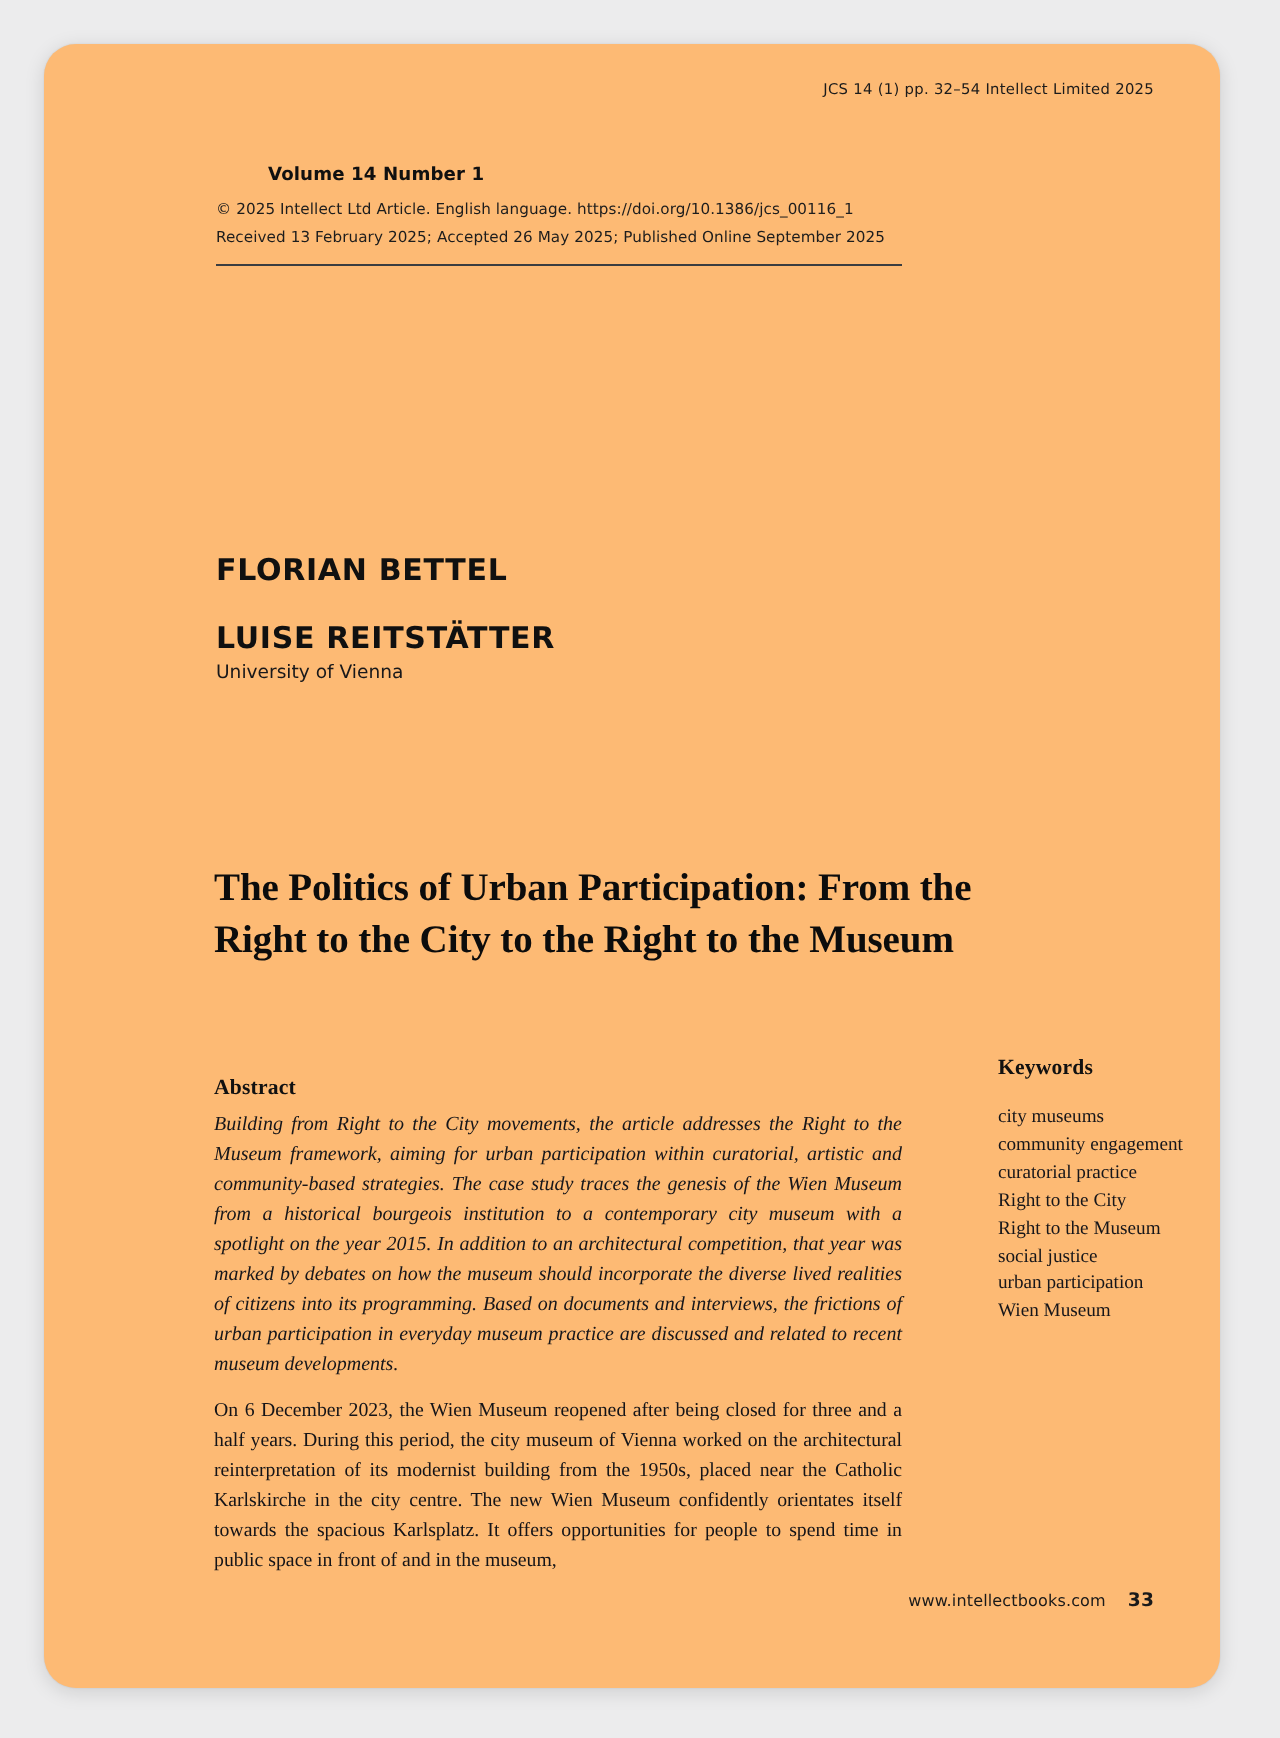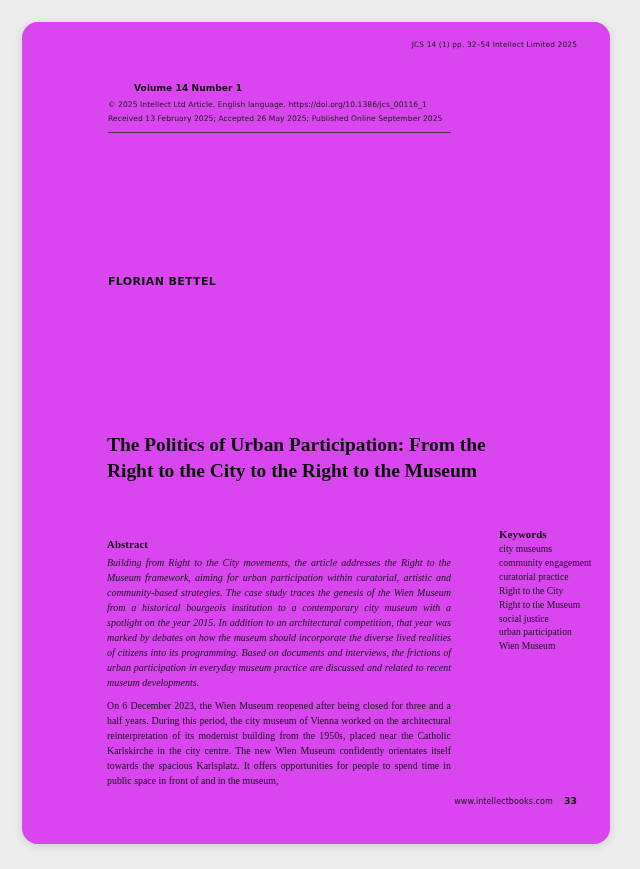--- a/index.html
+++ b/index.html
@@ -19,21 +19,21 @@
     width: 640px;
     height: 869px;
     box-sizing: border-box;
     padding: 22px 30px 25px 22px;
   }
 
   .page-sheet {
     position: relative;
     width: 100%;
     height: 100%;
-    background: #d946ef;
+    background: #fdba74;
     border-radius: 16px;
     box-shadow: 0 2px 10px rgba(0,0,0,0.13), 0 0 1px rgba(0,0,0,0.10);
     box-sizing: border-box;
     padding: 0;
   }
 
   
   .running-head {
     position: absolute;
     top: 18px;
@@ -93,21 +93,21 @@
     position: absolute;
     top: 252px;
     left: 86px;
     width: 343px;
     font-family: "DejaVu Sans", sans-serif;
     color: #101010;
   }
   .author-block { margin-bottom: 11px; }
   .author-block:last-child { margin-bottom: 0; }
   .author-name {
-    font-size: 11px;
+    font-size: 15px;
     font-weight: bold;
     letter-spacing: 0.35px;
     line-height: 1.5;
   }
   .author-affil {
     font-size: 9.3px;
     line-height: 1.45;
     color: #18181a;
   }
 
@@ -156,21 +156,21 @@
     position: absolute;
     top: 506px;
     left: 477px;
     width: 120px;
   }
   .keywords-heading {
     font-family: "Liberation Serif", serif;
     font-size: 10.8px;
     font-weight: bold;
     color: #111;
-    margin-bottom: 2px;
+    margin-bottom: 12px;
     letter-spacing: 0.1px;
   }
   .keywords-list {
     list-style: none;
     margin: 0;
     padding: 0;
     font-family: "Liberation Serif", serif;
     font-size: 9.6px;
     line-height: 1.45;
     color: #16161a;
@@ -224,20 +224,22 @@
       <div class="masthead-copyright">© 2025 Intellect Ltd Article. English language. https://doi.org/10.1386/jcs_00116_1</div>
       <div class="masthead-dates">Received 13 February 2025; Accepted 26 May 2025; Published Online September 2025</div>
       <div class="masthead-rule"></div>
     </div>
 
     <div class="authors">
       <div class="author-block">
         <div class="author-name">FLORIAN BETTEL</div>
       </div>
       <div class="author-block">
+        <div class="author-name">LUISE REITSTÄTTER</div>
+        <div class="author-affil">University of Vienna</div>
       </div>
     </div>
 
     <h1 class="article-title">The Politics of Urban Participation: From the Right to the City to the Right to the Museum</h1>
 
     <div class="abstract">
       <div class="abstract-heading">Abstract</div>
       <div class="abstract-body">Building from Right to the City movements, the article addresses the Right to the Museum framework, aiming for urban participation within curatorial, artistic and community-based strategies. The case study traces the genesis of the Wien Museum from a historical bourgeois institution to a contemporary city museum with a spotlight on the year 2015. In addition to an architectural competition, that year was marked by debates on how the museum should incorporate the diverse lived realities of citizens into its programming. Based on documents and interviews, the frictions of urban participation in everyday museum practice are discussed and related to recent museum developments.</div>
     </div>
 

